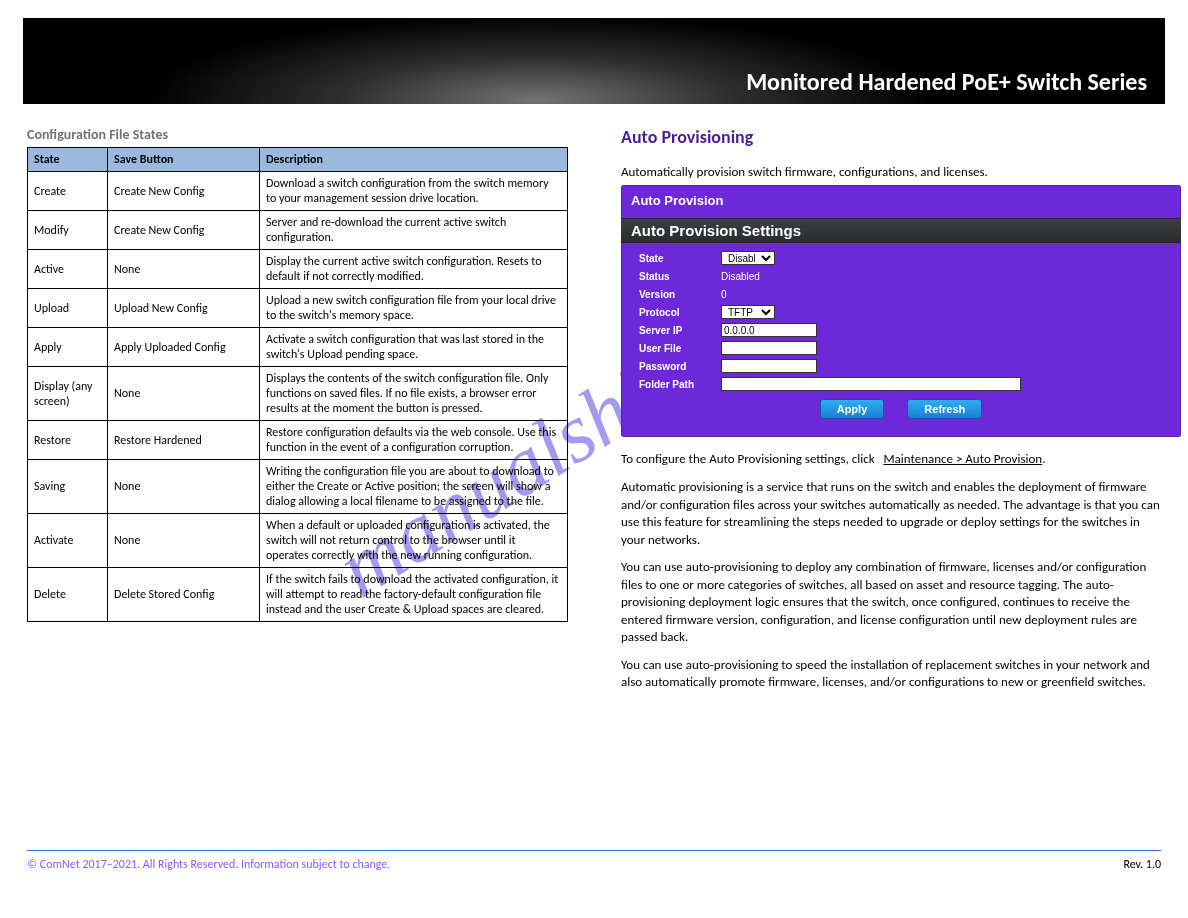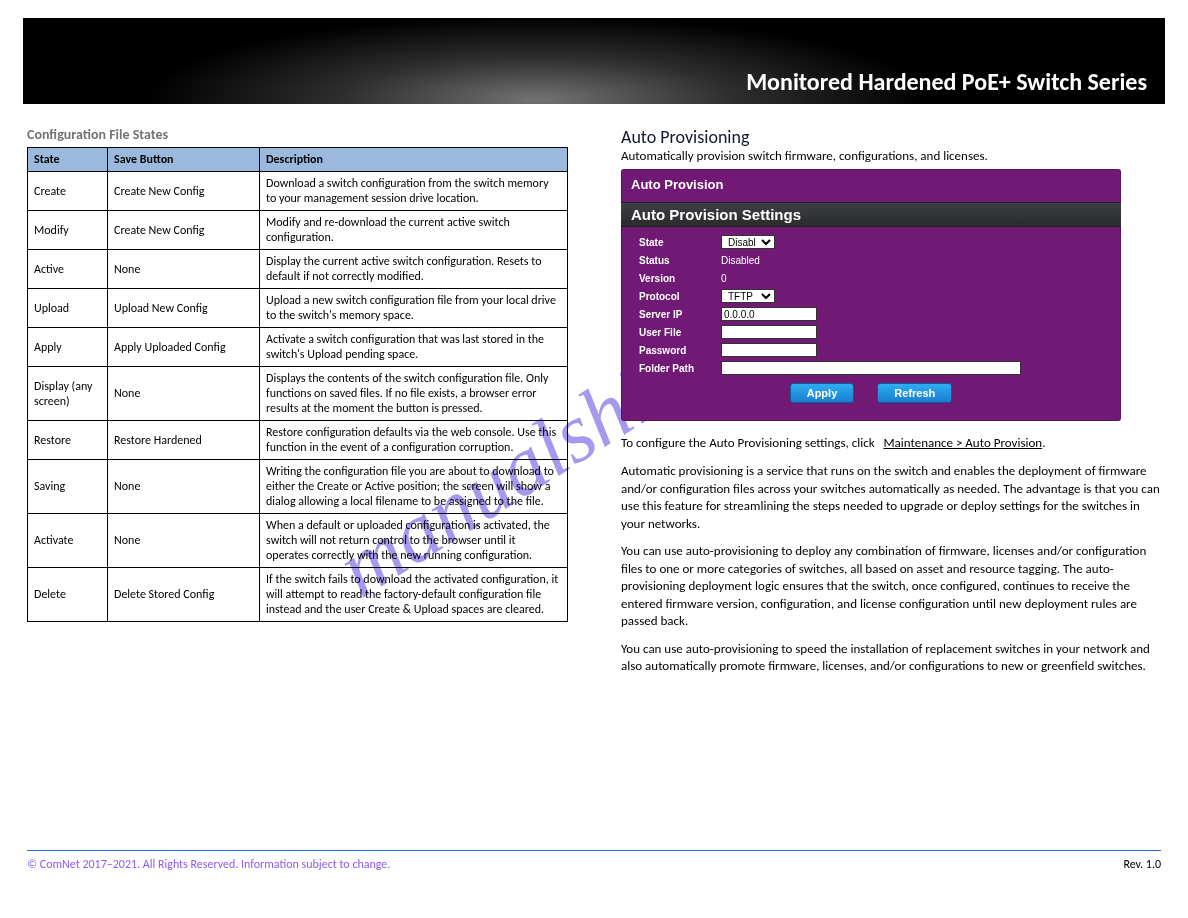--- a/index.html
+++ b/index.html
@@ -35,31 +35,31 @@
     border: 1.4px solid #000; font-size: 12px; line-height: 1.25;
     padding: 4px 6px; vertical-align: middle; text-align: left;
   }
   table.info th { background: #9ab9dd; font-weight: bold; }
   table.info col.c0 { width: 80px; }
   table.info col.c1 { width: 152px; }
   table.info col.c2 { width: 308px; }
 
   
   .right-col { position: absolute; left: 621px; top: 126px; width: 540px; font-size: 14px; }
-  .right-col h2 { font-size: 18px; font-weight: normal; margin-bottom: 0; color:#0f172a; }
+  .right-col h2 { font-size: 18px; font-weight: bold; margin-bottom: 16px; color:#4c1d95; }
   .right-col p.lead { font-size: 13px; color:#000; margin-bottom: 6px; }
   .right-col p.line { font-size: 13px; color:#000; margin: 14px 0 2px 0; }
   .right-col .underline-path { text-decoration: underline; }
 
   .body-text { margin-top: 12px; font-size: 13px; line-height: 1.35; }
   .body-text p { margin-bottom: 10px; }
 
   
   .ui-panel {
-    width: 500px; background: #701a75; border-radius: 3px;
+    width: 560px; background: #6d28d9; border-radius: 3px;
     color:#fff; font-family: Tahoma, Arial, sans-serif;
     box-shadow: 0 0 0 1px rgba(0,0,0,0.2) inset;
   }
   .ui-title { padding: 8px 10px 10px 10px; font-weight: bold; font-size: 13px; }
   .ui-sub {
     background: linear-gradient(#3e3f42,#2a2b2d);
     font-size: 15px; font-weight: bold; padding: 3px 10px;
     border-top: 1px solid #222; border-bottom: 1px solid #222;
   }
   .ui-form { padding: 6px 18px 10px 18px; font-size: 11px; }
@@ -113,21 +113,21 @@
     </thead>
     <tbody>
       <tr>
           <td>Create</td>
           <td>Create New Config</td>
           <td>Download a switch configuration from the switch memory to your management session drive location.</td>
         </tr>
       <tr>
           <td>Modify</td>
           <td>Create New Config</td>
-          <td>Modify and re-download the current active switch configuration.</td>
+          <td>Server and re-download the current active switch configuration.</td>
         </tr>
       <tr>
           <td>Active</td>
           <td>None</td>
           <td>Display the current active switch configuration. Resets to default if not correctly modified.</td>
         </tr>
       <tr>
           <td>Upload</td>
           <td>Upload New Config</td>
           <td>Upload a new switch configuration file from your local drive to the switch's memory space.</td>

